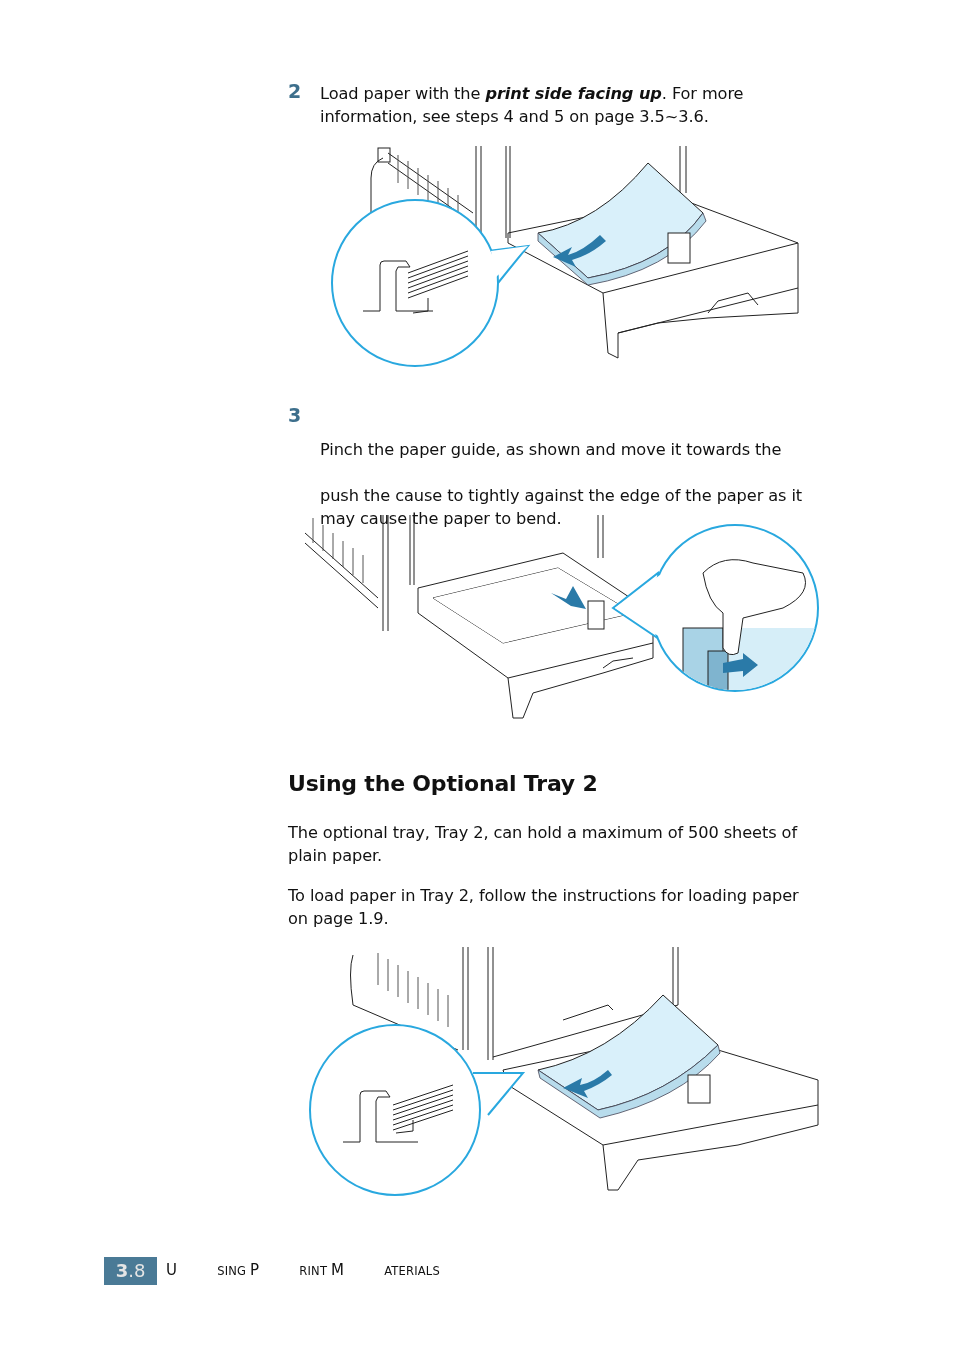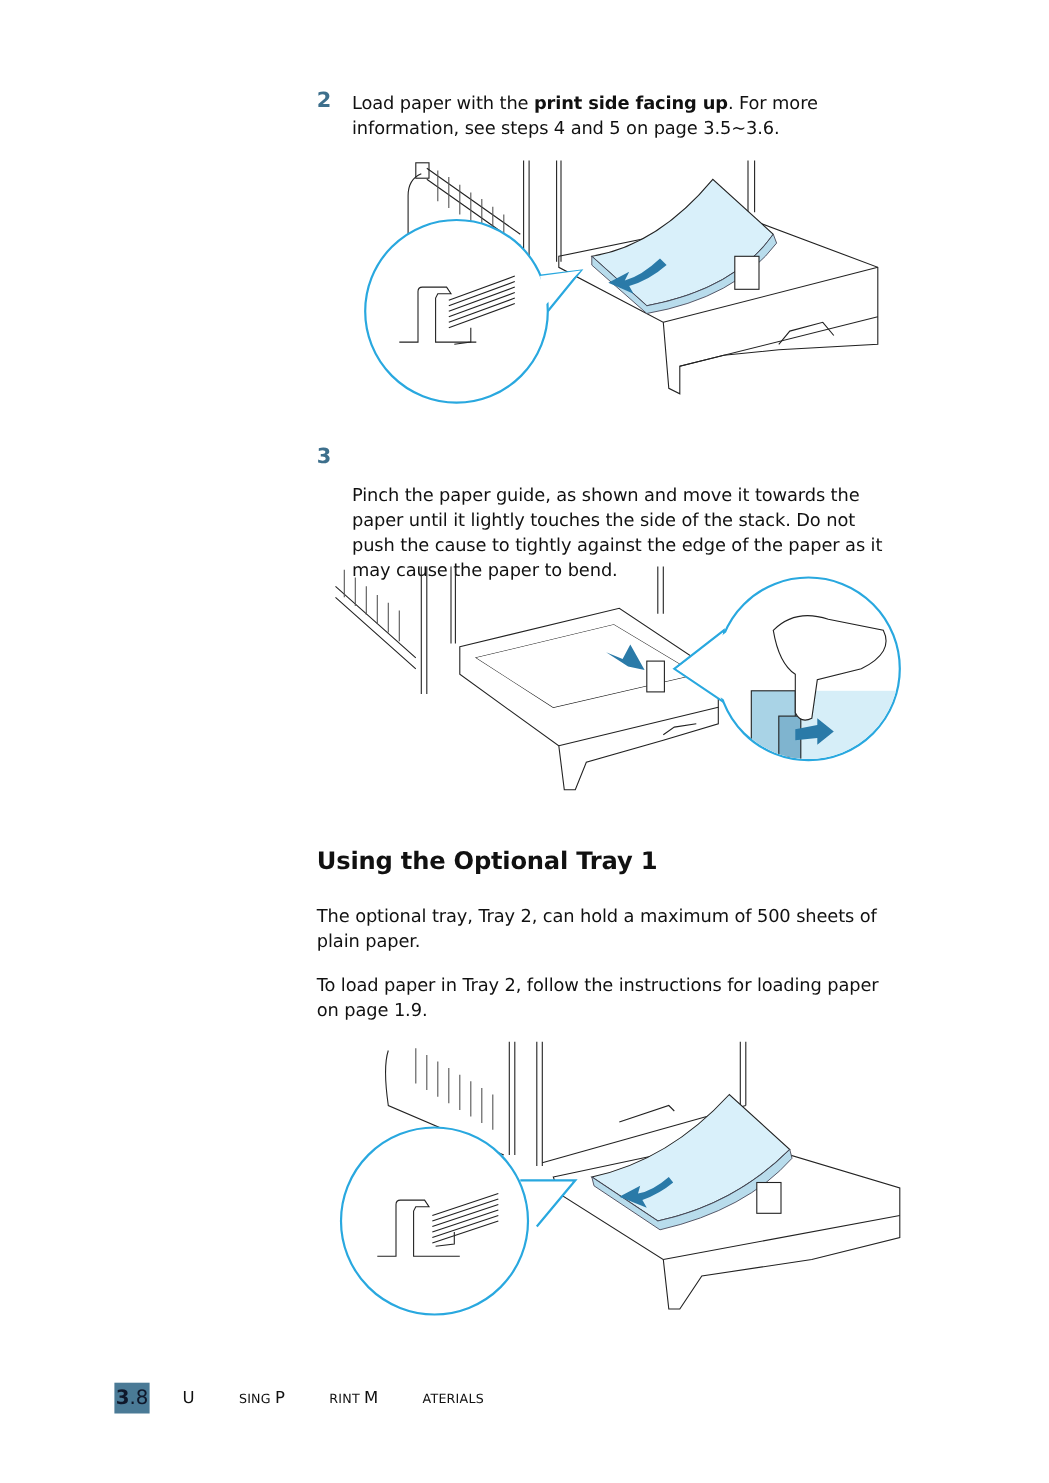--- a/index.html
+++ b/index.html
@@ -1,25 +1,25 @@
 <!DOCTYPE html>
 <html><head>
 <meta charset="utf-8">
 <style>
   html, body { margin: 0; padding: 0; background: #ffffff; }
   body { width: 954px; height: 1348px; position: relative; overflow: hidden;
          font-family: "DejaVu Sans", sans-serif; color: #111; }
   .step-num { position: absolute; font-weight: bold; font-size: 19px; color: #3d6f8c; }
   .step-text { position: absolute; font-size: 16.2px; line-height: 23px; letter-spacing: -0.1px; }
-  .step-text b { font-weight: bold; }
+  .step-text b { font-weight: bold; font-style: italic; }
   .heading { position: absolute; left: 288px; top: 771px; font-size: 22px; font-weight: bold; letter-spacing: -0.2px; }
   .para { position: absolute; left: 288px; font-size: 16.2px; line-height: 23px; width: 570px; letter-spacing: -0.1px; }
   .fig { position: absolute; }
-  .footer-badge { position: absolute; left: 104px; top: 1257px; width: 32px; height: 28px; background: #4a7a96;
-                  color: #0f172a; font-size: 18px; line-height: 28px; text-align: center; }
+  .footer-badge { position: absolute; left: 104px; top: 1257px; width: 53px; height: 28px; background: #4a7a96;
+                  color: #e5e5e5; font-size: 18px; line-height: 28px; text-align: center; }
   .footer-badge .maj { font-weight: bold; }
   .footer-title { position: absolute; left: 166px; top: 1261px; font-size: 15px; letter-spacing: 0.2px; }
   .footer-title .sc { font-size: 11.5px; margin-left: 40px; }
 </style>
 </head>
 <body>
 
 <div class="step-num" style="left:288px; top:80px;">2</div>
 <div class="step-text" style="left:320px; top:82px; width:520px;">
   <span>Load paper with the </span><b>print side facing up</b><span>. For more</span><br>
@@ -74,21 +74,21 @@
       <line x1="80" y1="140" x2="140" y2="118"></line>
       <line x1="80" y1="145" x2="140" y2="123"></line>
       <line x1="80" y1="150" x2="140" y2="128"></line>
       <line x1="80" y1="155" x2="140" y2="133"></line>
   </g>
 </svg>
 
 <div class="step-num" style="left:288px; top:404px;">3</div>
 <div class="step-text" style="left:320px; top:406px; width:540px;margin-top:32px;">
   <span>Pinch the paper guide, as shown and move it towards the</span><br>
-  <span>paper until it lightly touches the side of the stack. Do not</span><br>
+  <br>
   <span>push the cause to tightly against the edge of the paper as it</span><br>
   <span>may cause the paper to bend.</span>
 </div>
 
 <svg class="fig" style="left:303px; top:513px;" width="520" height="215" viewBox="0 0 520 215">
   <g fill="none" stroke="#222" stroke-width="1">
     <line x1="80" y1="2" x2="80" y2="118"></line>
       <line x1="85" y1="2" x2="85" y2="118"></line>
     <line x1="107" y1="2" x2="107" y2="72"></line>
       <line x1="111" y1="2" x2="111" y2="72"></line>
@@ -120,21 +120,21 @@
     </clipPath>
   <g clip-path="url(#c2)">
     <rect x="380" y="115" width="140" height="70" fill="#d6eef8"></rect>
     <rect x="380" y="115" width="40" height="60" fill="#a9d3e6" stroke="#222"></rect>
     <rect x="405" y="138" width="20" height="40" fill="#7fb4cf" stroke="#222"></rect>
     <path d="M400 60 Q420 40 450 50 L500 60 Q510 80 480 95 L440 105 L435 140 Q425 145 420 135 L420 100 Q405 90 400 60 Z" fill="#fff" stroke="#222"></path>
     <path d="M420 150 L440 146 L440 140 L455 152 L440 164 L440 158 L420 160 Z" fill="#2a7aa8"></path>
   </g>
 </svg>
 
-<div class="heading">Using the Optional Tray 1</div>
+<div class="heading">Using the Optional Tray 2</div>
 <div class="para" style="top:821px;">
   <span>The optional tray, Tray 2, can hold a maximum of 500 sheets of</span><br>
   <span>plain paper.</span>
 </div>
 <div class="para" style="top:884px;">
   <span>To load paper in Tray 2, follow the instructions for loading paper</span><br>
   <span>on page 1.9.</span>
 </div>
 
 <svg class="fig" style="left:308px; top:945px;" width="520" height="255" viewBox="0 0 520 255">

